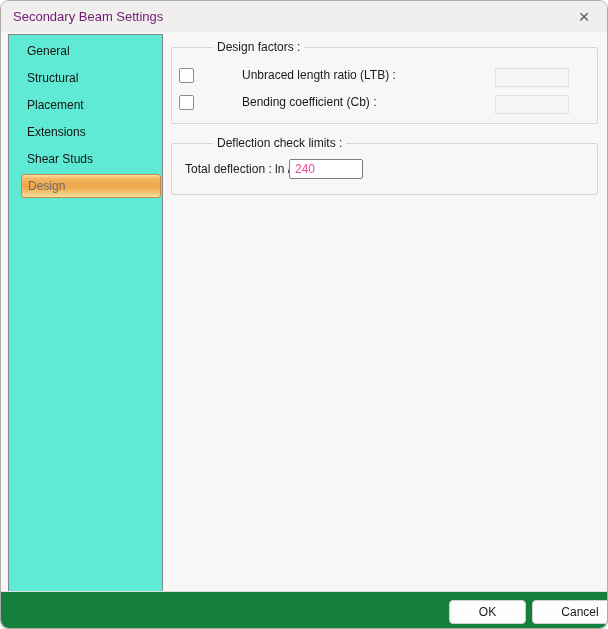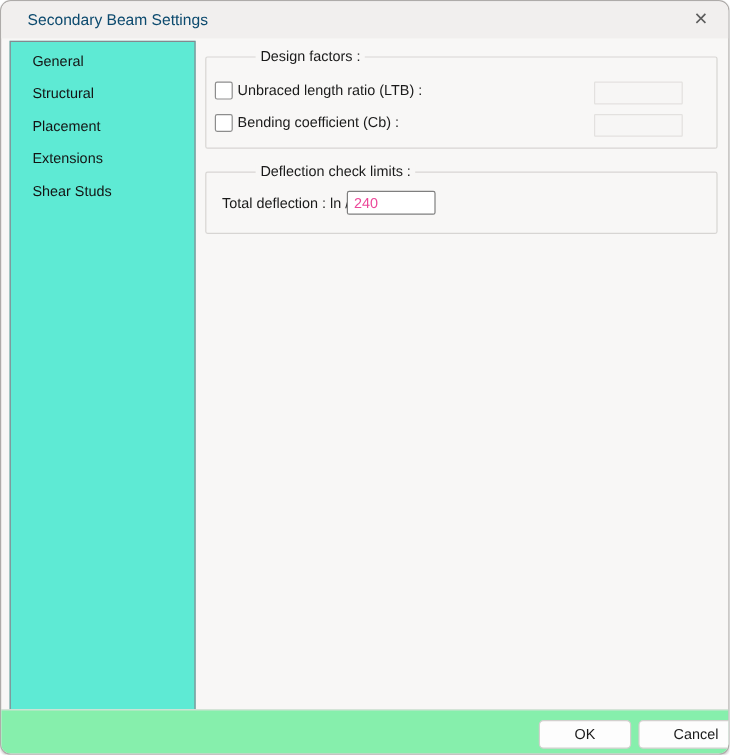--- a/index.html
+++ b/index.html
@@ -25,24 +25,24 @@
 
   
   .titlebar {
     position: absolute;
     top: 0; left: 0; right: 0;
     height: 31px;
     background: #f1efee;
   }
   .title {
     position: absolute;
-    left: 22px;
+    left: 12px;
     top: 8px;
     font-size: 13px;
-    color: #0c4a6e;
+    color: #701a75;
     white-space: nowrap;
   }
   .close {
     position: absolute;
     right: 11px;
     top: 4px;
     width: 24px;
     height: 24px;
     text-align: center;
     line-height: 23px;
@@ -102,20 +102,21 @@
   }
   .g1 { left: 170px; top: 46px; width: 425px; height: 75px; }
   .g2 { left: 170px; top: 142px; width: 425px; height: 50px; }
 
   .row {
     position: absolute;
     left: 7px;
     height: 20px;
     display: flex;
     align-items: center;
+    gap: 44px;
   }
   .row1 { top: 17px; }
   .row2 { top: 44px; text-align: right; }
 
   .cb {
     width: 13px;
     height: 13px;
     border: 1px solid #8d8d8d;
     border-radius: 2px;
     background: #ffffff;
@@ -159,21 +160,21 @@
     border: 1px solid #7f7f7f;
     border-radius: 2px;
     background: #ffffff;
   }
 
   
   .footer {
     position: absolute;
     left: 0; right: 0; bottom: 0;
     height: 36px;
-    background: #86efac;
+    background: #15803d;
     border-top: 1px solid #e2e0de;
   }
   .btn {
     position: absolute;
     top: 8px;
     height: 22px;
     background: #fdfdfd;
     border: 1px solid #d2d0ce;
     border-radius: 4px;
     font-family: "Liberation Sans", sans-serif;
@@ -194,20 +195,21 @@
     <span class="title">Secondary Beam Settings</span>
     <span class="close">×</span>
   </div>
 
   <div class="sidebar">
     <div class="side-item">General</div>
     <div class="side-item">Structural</div>
     <div class="side-item">Placement</div>
     <div class="side-item">Extensions</div>
     <div class="side-item">Shear Studs</div>
+    <div class="side-item selected">Design</div>
   </div>
 
   <div class="group g1">
     <span class="group-title">Design factors :</span>
     <div class="row row1">
       <span class="cb"></span>
       <span class="cb-label">Unbraced length ratio (LTB) :</span>
     </div>
     <input class="txt in in1" disabled="" value="" style="">
     <div class="row row2">

